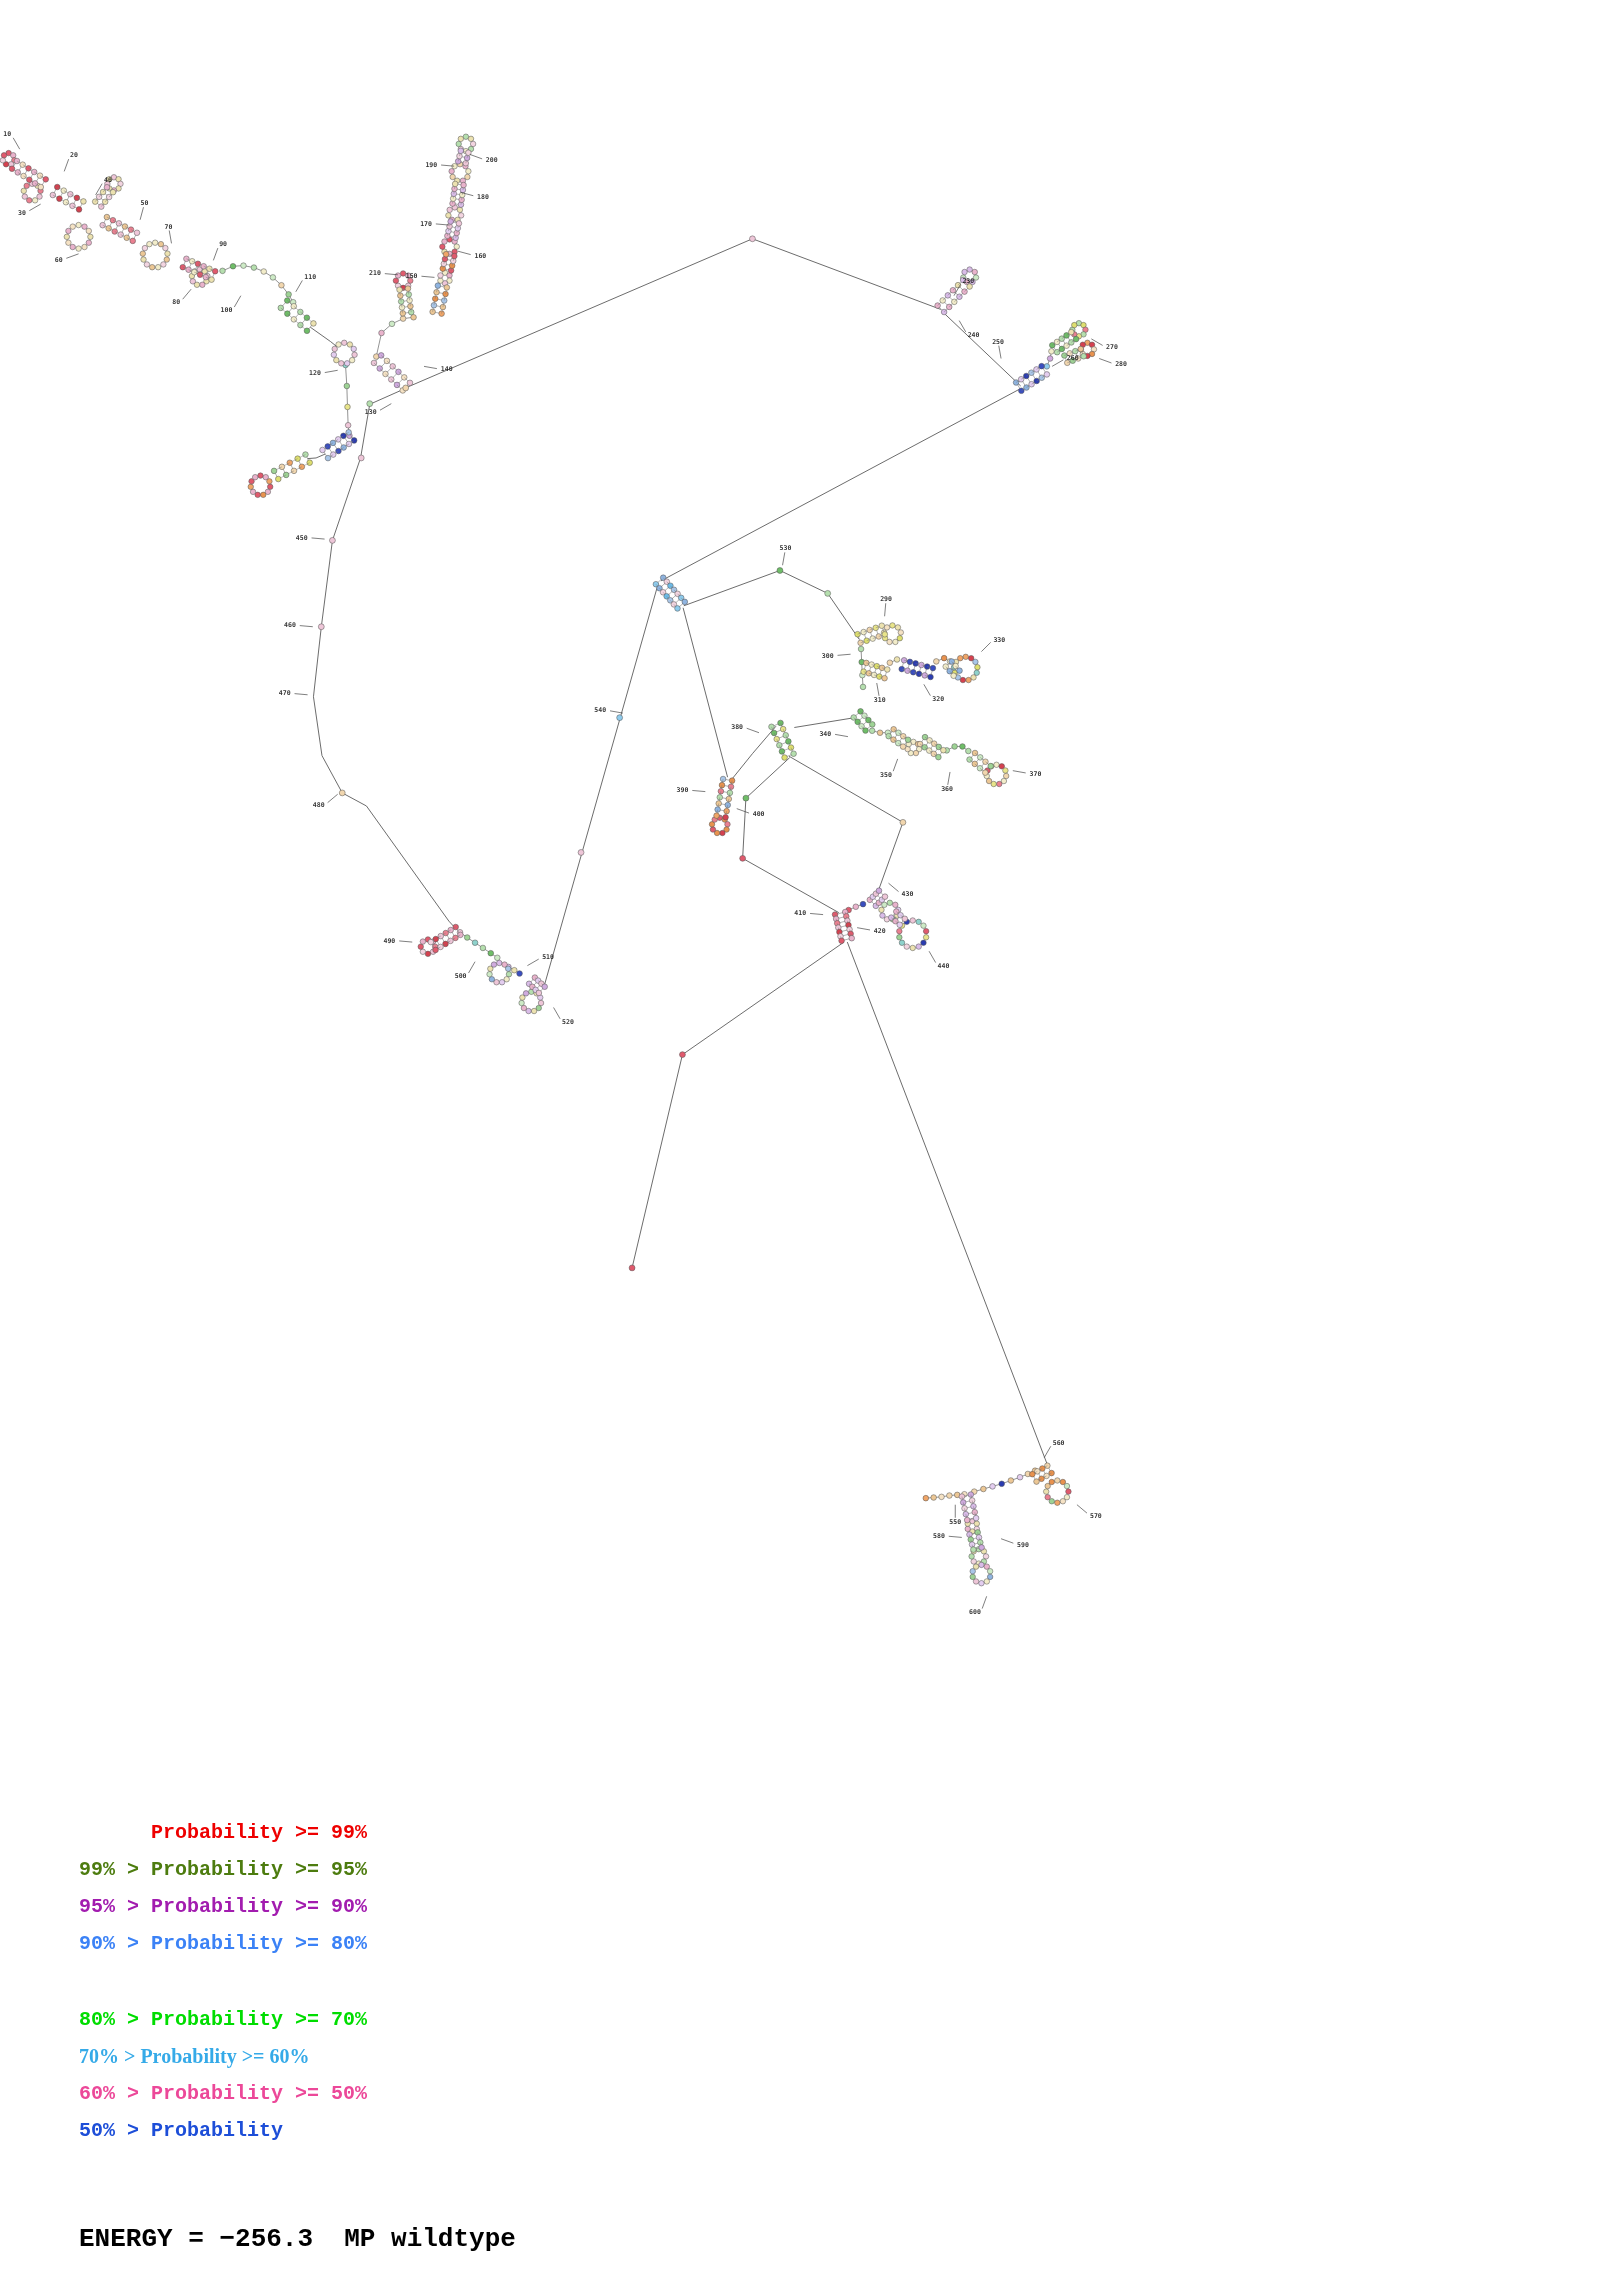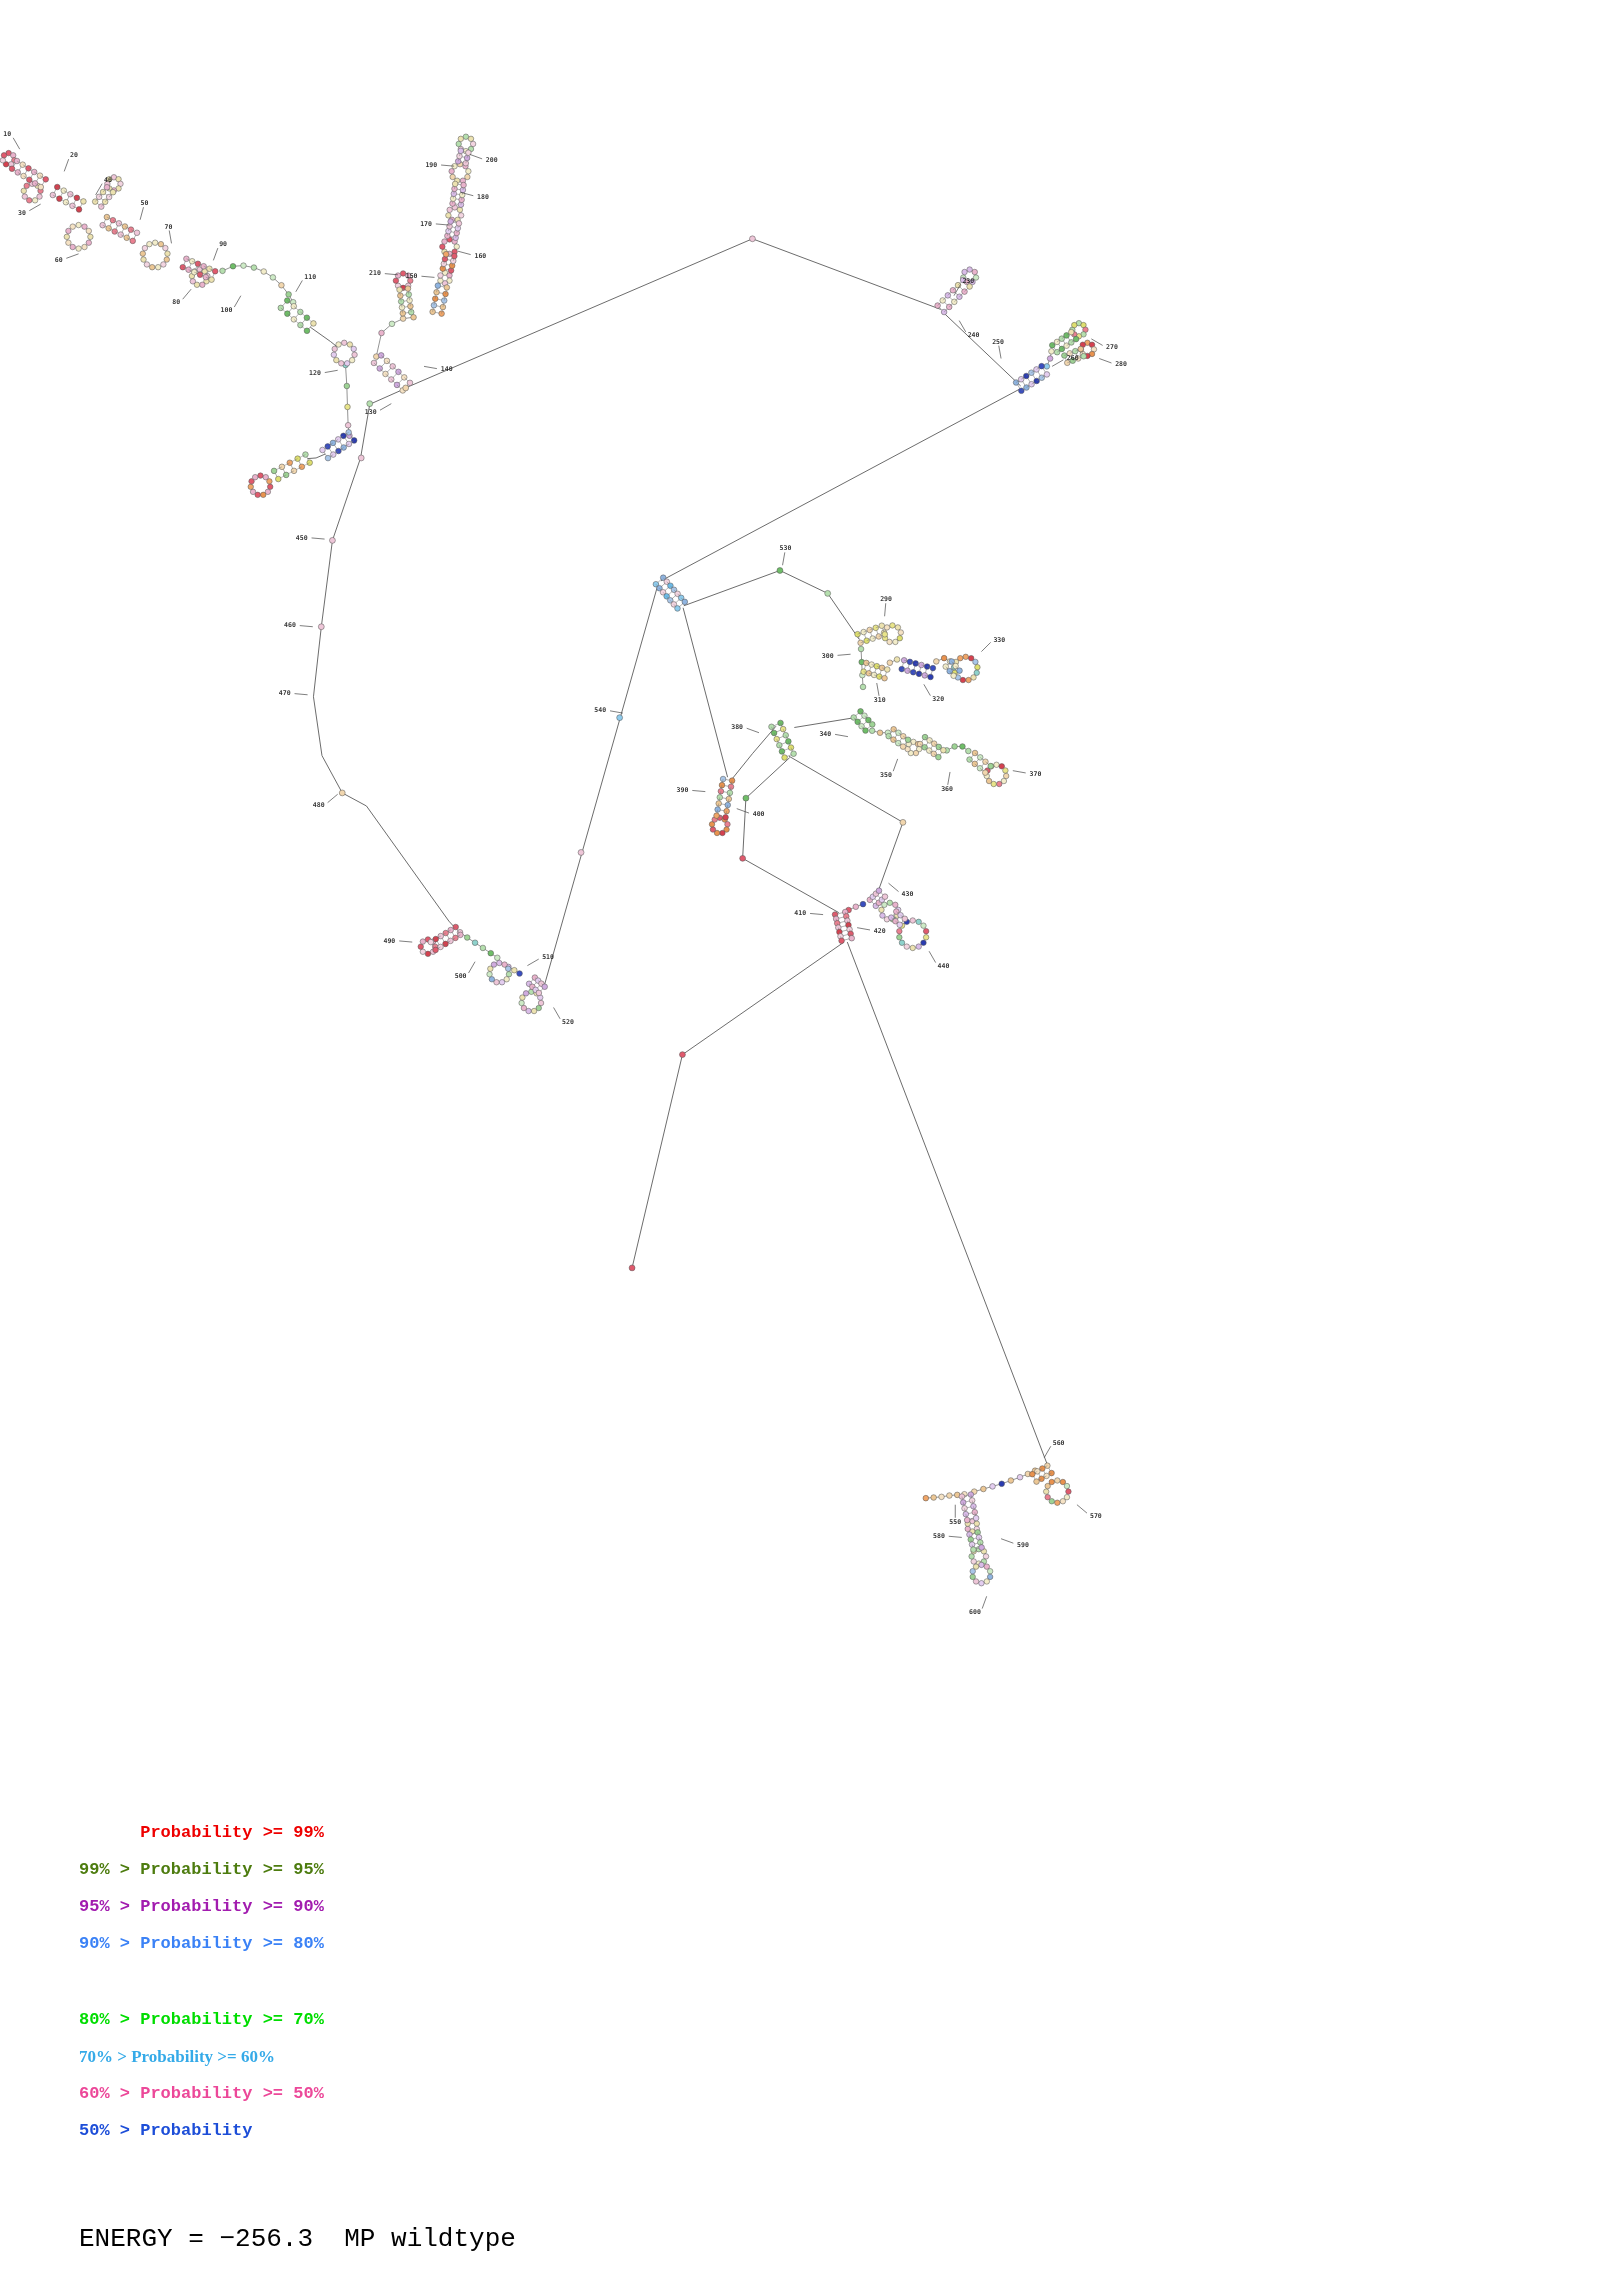--- a/index.html
+++ b/index.html
@@ -1,25 +1,25 @@
 <!DOCTYPE html>
 <html style="font-size:10.5px"><head>
 <meta charset="utf-8">
 <style>
   html,body{margin:0;padding:0;background:#ffffff;}
   body{width:1622px;height:2295px;position:relative;overflow:hidden;
        font-family:"Liberation Sans", sans-serif;}
   #plot{position:absolute;left:0;top:0;}
   #legend{position:absolute;left:79px;top:1814px;}
   .legend-row{font-family:"Liberation Mono","DejaVu Sans Mono",monospace;
-      font-weight:bold;font-size:17px;line-height:37px;white-space:pre;
+      font-weight:bold;font-size:20px;line-height:37px;white-space:pre;
       letter-spacing:0px;}
   #energy{position:absolute;left:79px;top:2224px;
       font-family:"Liberation Mono","DejaVu Sans Mono",monospace;
-      font-weight:normal;font-size:26px;color:#000;white-space:pre;}
+      font-weight:bold;font-size:26px;color:#000;white-space:pre;}
 </style>
 </head>
 <body>
 
 <svg id="plot" width="1622" height="2295" viewBox="0 0 2479 3508" xmlns="http://www.w3.org/2000/svg">
   <g id="g-lines">
       <polyline points="622,592 1150,365" fill="none" stroke="#5e5e5e" stroke-width="1.4"></polyline>
       <polyline points="1150,365 1438,473" fill="none" stroke="#5e5e5e" stroke-width="1.4"></polyline>
       <polyline points="1440,476 1560,590" fill="none" stroke="#5e5e5e" stroke-width="1.4"></polyline>
       <polyline points="1558,595 1010,888" fill="none" stroke="#5e5e5e" stroke-width="1.4"></polyline>

